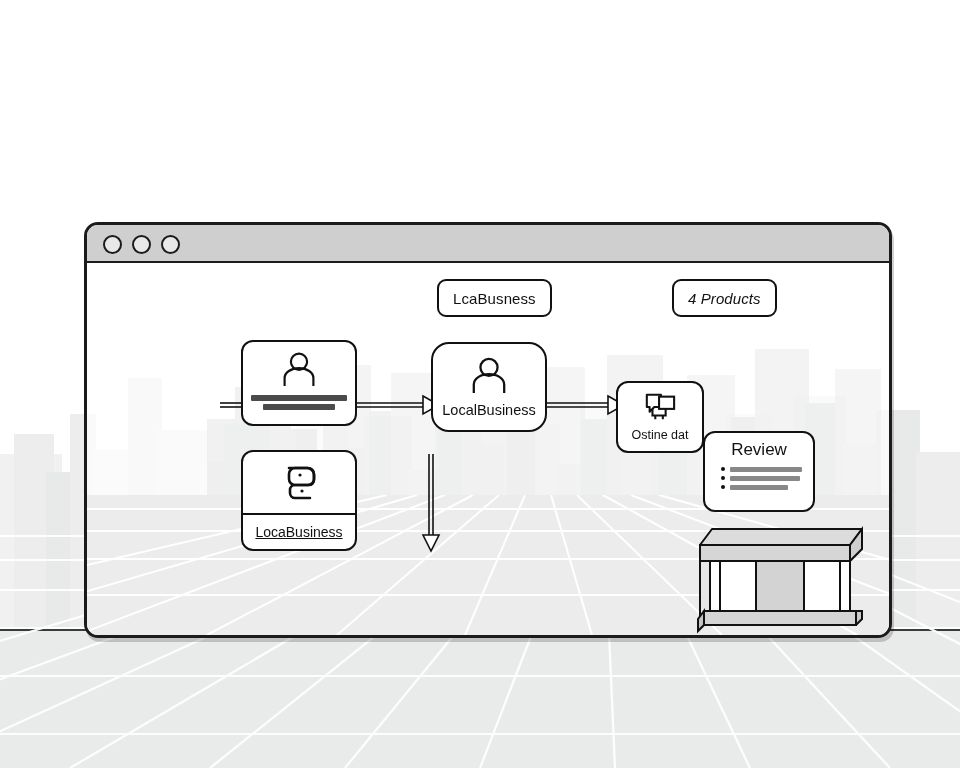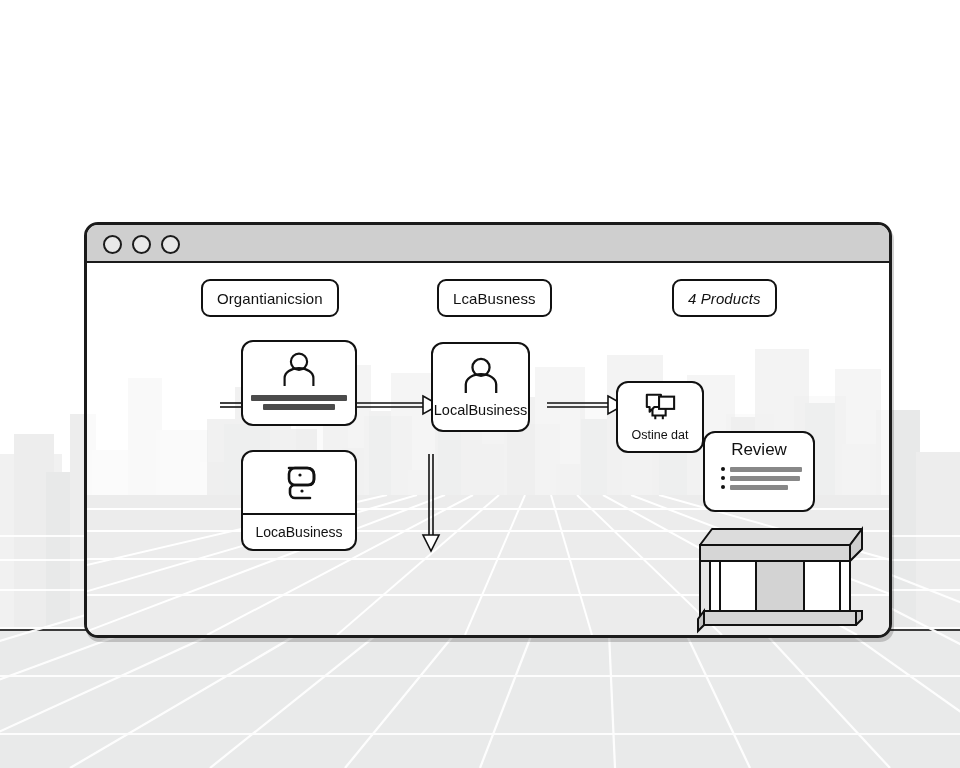--- a/index.html
+++ b/index.html
@@ -65,24 +65,24 @@
   #card-caption .ico{margin-top:2px;}
   .capt{margin-top:8px;display:flex;flex-direction:column;gap:3px;align-items:center;width:86%;}
   .capt .bl{height:6px;background:#2b2b2b;opacity:.85;}
   .capt .bl.a{width:100%}.capt .bl.b{width:74%}
 
   
   #card-localbiz-sm{left:238px;top:447px;width:116px;height:101px;justify-content:flex-start;padding-top:0;}
   #card-localbiz-sm .upper{flex:1;display:flex;align-items:center;justify-content:center;width:100%;}
   #card-localbiz-sm .divider{width:100%;height:2px;background:#111;}
   #card-localbiz-sm .lower{height:34px;display:flex;align-items:center;justify-content:center;width:100%;}
-  #card-localbiz-sm .ttl{font-size:14px;}
-
-  
-  #card-localbusiness{left:428px;top:339px;width:99px;height:90px;justify-content:center;}
+  #card-localbiz-sm .ttl{font-size:14px;text-decoration:underline;}
+
+  
+  #card-localbusiness{left:428px;top:339px;width:116px;height:90px;justify-content:center;border-radius:18px;}
   #card-localbusiness .ttl{margin-top:8px;font-size:14.5px;}
 
   
   #card-online{left:613px;top:350px;width:88px;height:72px;justify-content:center;}
   #card-online .ttl{margin-top:5px;font-size:12.5px;}
 
   
   #card-review{left:713px;top:428px;width:112px;height:81px;justify-content:flex-start;padding:6px 8px 0;}
   #card-review .ttl{font-size:17px;margin-top:1px;}
   .bullets{margin-top:7px;width:100%;display:flex;flex-direction:column;gap:4px;padding-left:8px;box-sizing:border-box;}
@@ -236,23 +236,20 @@
 
           <line x1="342" y1="191" x2="342" y2="272"></line>
           <line x1="346" y1="191" x2="346" y2="272"></line>
         </g>
 
         <polygon points="336,133 352,142 336,151" fill="#ffffff" stroke="#111" stroke-width="1.6"></polygon>
         <polygon points="521,133 537,142 521,151" fill="#ffffff" stroke="#111" stroke-width="1.6"></polygon>
         <polygon points="336,272 352,272 344,288" fill="#ffffff" stroke="#111" stroke-width="1.6"></polygon>
       </svg>
 
-      <div class="pill" id="pill-organization" style="left:114px;top:16px;">
-        <span>Organtianicsion</span>
-      </div>
       <div class="pill" id="pill-localbusiness" style="left:350px;top:16px;">
         <span>LcaBusness</span>
       </div>
       <div class="pill" id="pill-products" style="left:585px;top:16px;font-style:italic;">
         <span>4 Products</span>
       </div>
 
 
       <div class="card" id="card-caption" style="left:154px;top:77px;">
         <span class="ico">

